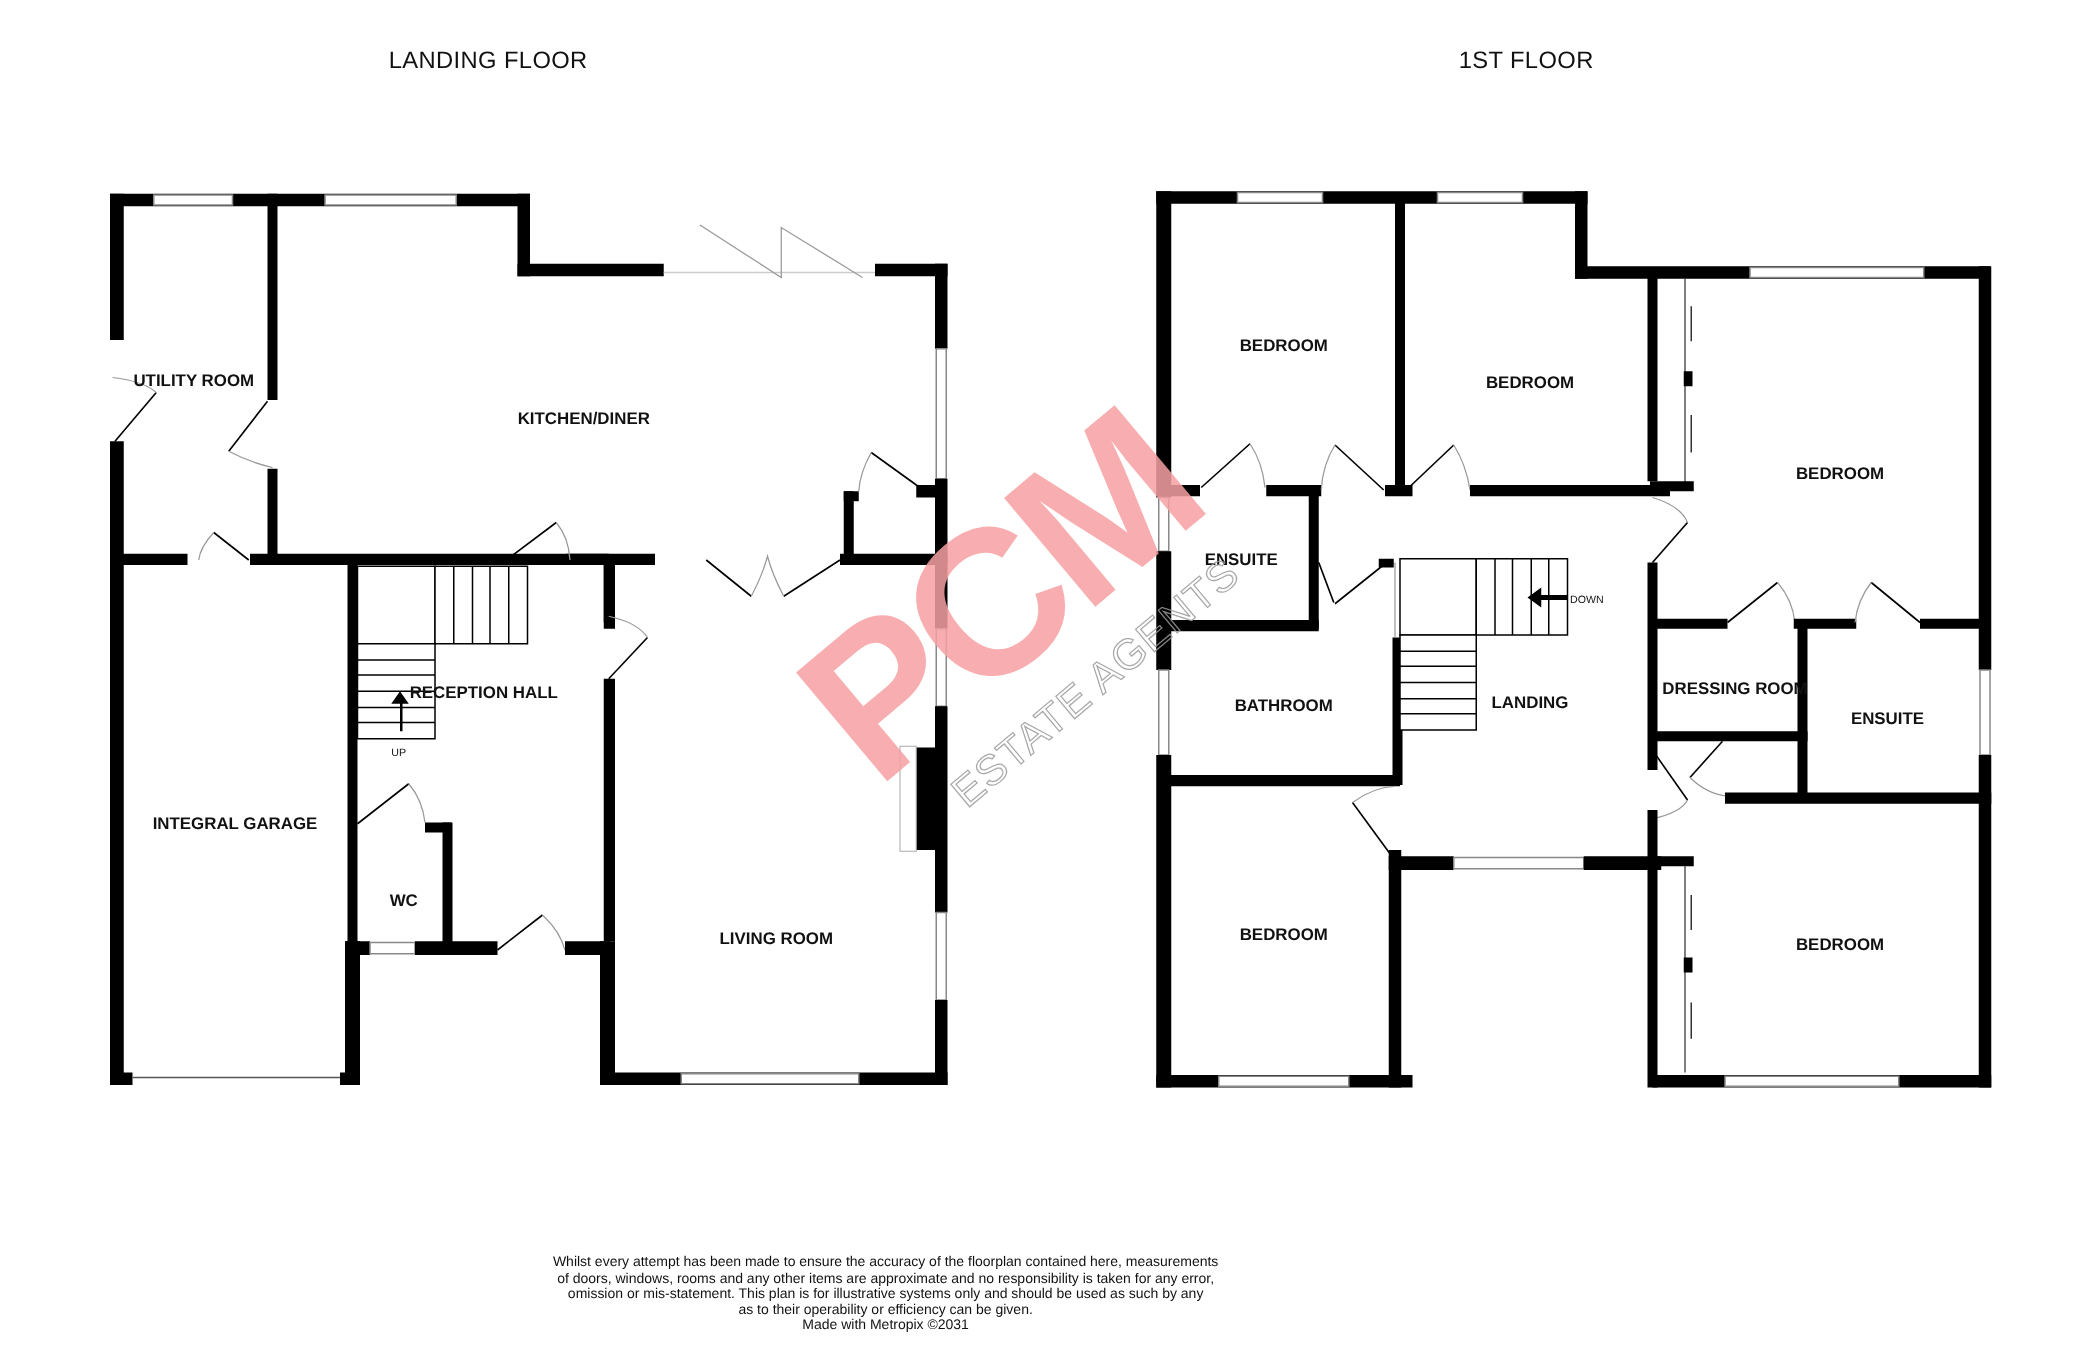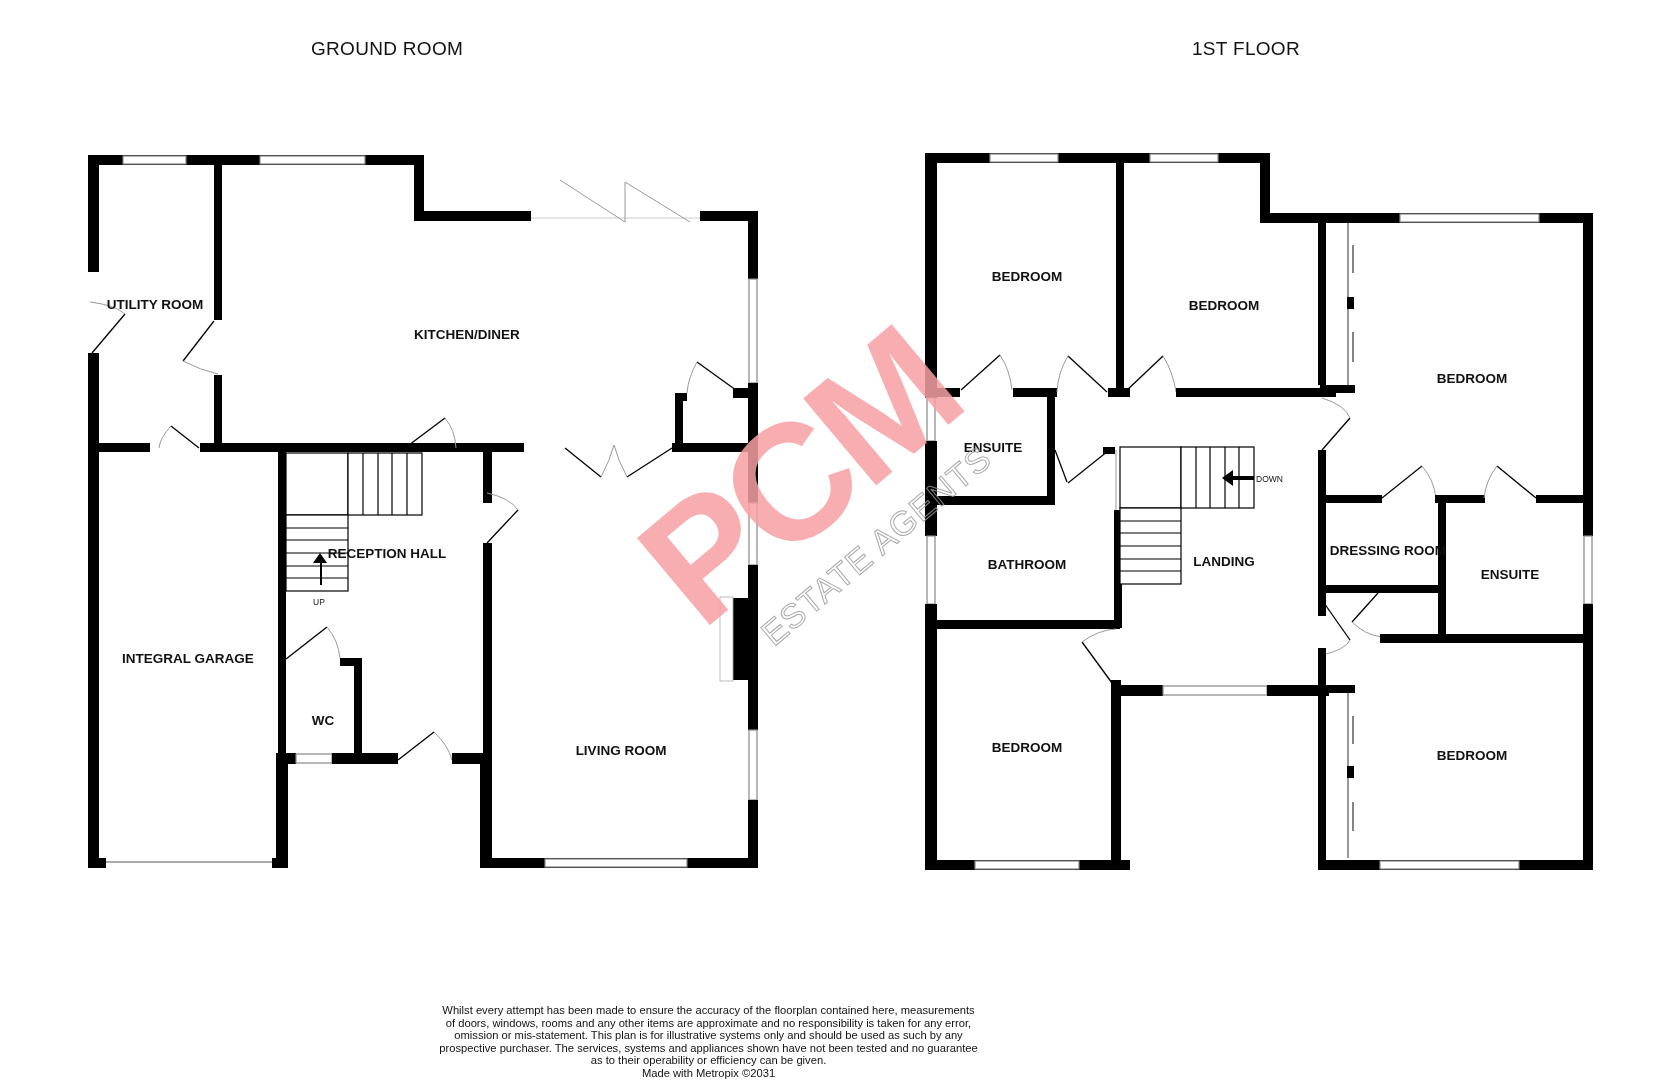--- a/index.html
+++ b/index.html
@@ -15,22 +15,22 @@
   .door { fill: none; stroke: #000; stroke-width: 1.3; }
   .swing{ fill: none; stroke: #999; stroke-width: 1; }
   .stair{ fill: #fff; stroke: #000; stroke-width: 1.2; }
   .disclaimer { position: absolute; left: 0; width: 1417px; top: 1004px; text-align: center;
                 font-size: 11.2px; line-height: 12.6px; font-family: "Liberation Sans", sans-serif; color: #111; }
   .disclaimer div { white-space: nowrap; }
 </style>
 </head>
 <body>
 
-<div class="floor-title" style="left:311px;">GROUND ROOM</div>
-<div class="floor-title" style="left:1192px;">1ST FLOOR</div>
+<div class="floor-title" style="left:311px;">LANDING FLOOR</div>
+<div class="floor-title" style="left:1167px;">1ST FLOOR</div>
 
 <svg id="plan" width="1669" height="1080" viewBox="0 0 1669 1080" xmlns="http://www.w3.org/2000/svg">
 
   <g>
 
     <rect class="wall" x="88" y="155" width="336" height="10"></rect>
     <rect class="win" x="123" y="156" width="63" height="8"></rect>
     <rect class="win" x="260" y="156" width="105" height="8"></rect>
 
     <rect class="wall" x="414" y="155" width="10" height="66"></rect>
@@ -261,16 +261,15 @@
       <text x="0" y="0" text-anchor="middle" font-family="Liberation Sans, sans-serif" font-weight="bold" font-size="165" letter-spacing="-6" fill="#f7a1a4">PCM</text>
       <text x="15" y="58" text-anchor="middle" font-family="Liberation Sans, sans-serif" font-size="34" fill="none" stroke="#9a9a9a" stroke-width="1" letter-spacing="1">ESTATE AGENTS</text>
     </g>
   </g>
 </svg>
 
 <div class="disclaimer">
   <div>Whilst every attempt has been made to ensure the accuracy of the floorplan contained here, measurements</div>
   <div>of doors, windows, rooms and any other items are approximate and no responsibility is taken for any error,</div>
   <div>omission or mis-statement. This plan is for illustrative systems only and should be used as such by any</div>
-  <div>prospective purchaser. The services, systems and appliances shown have not been tested and no guarantee</div>
   <div>as to their operability or efficiency can be given.</div>
   <div>Made with Metropix ©2031</div>
 </div>
 
 </body></html>

